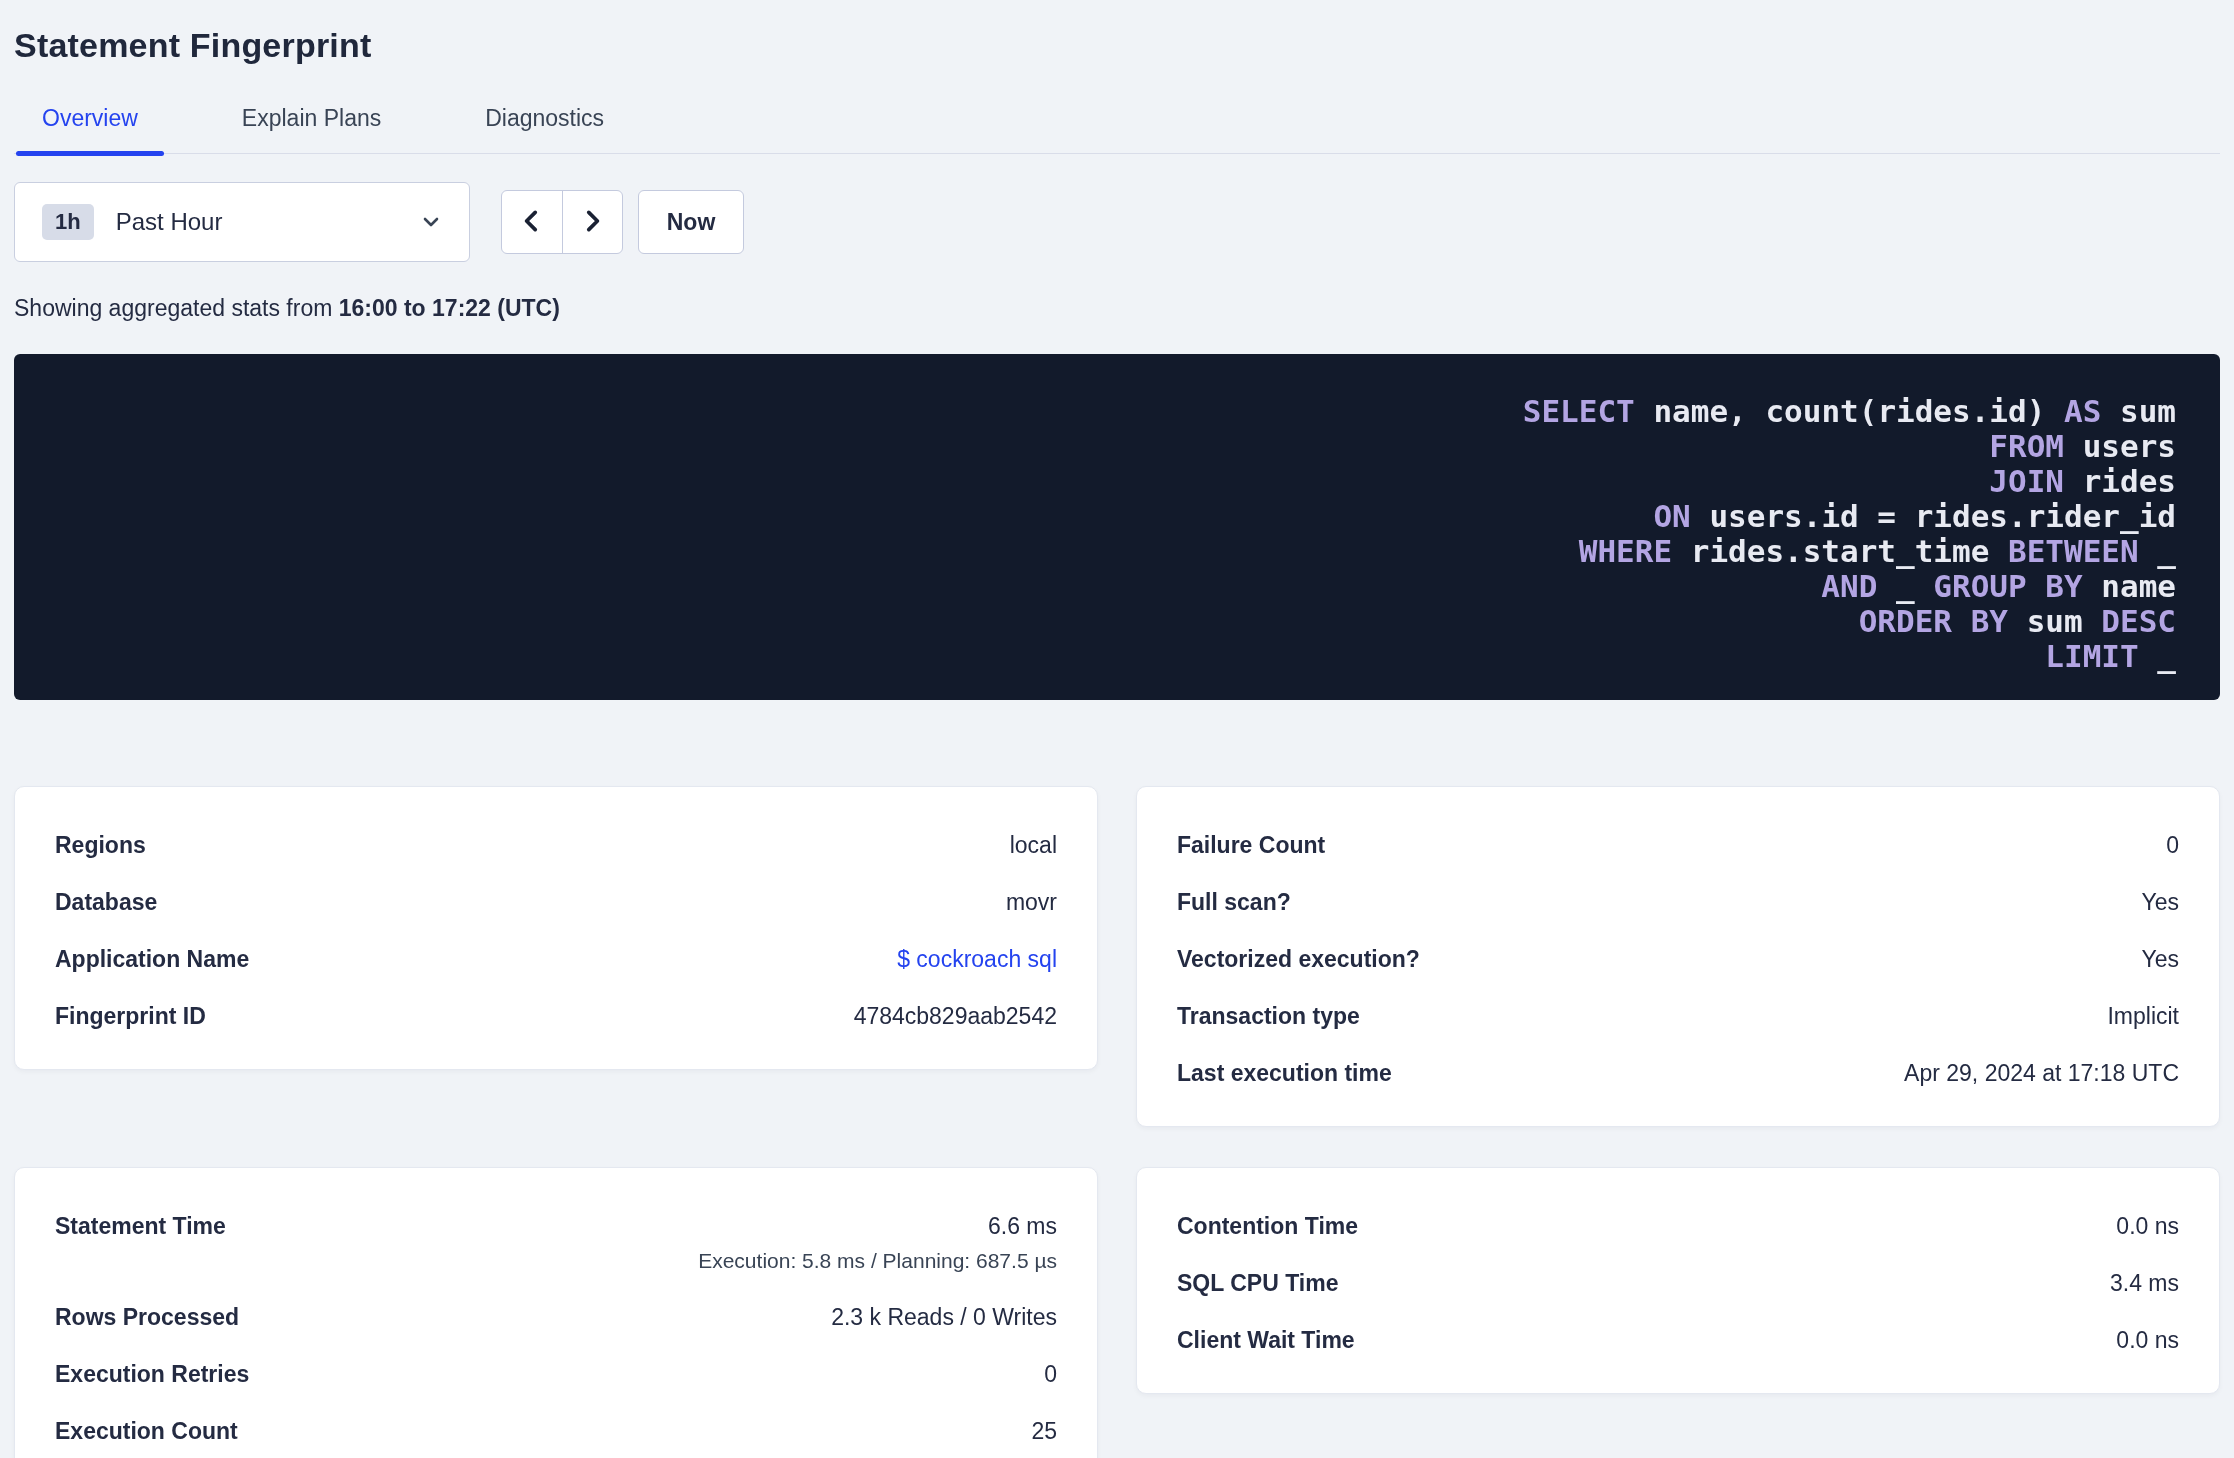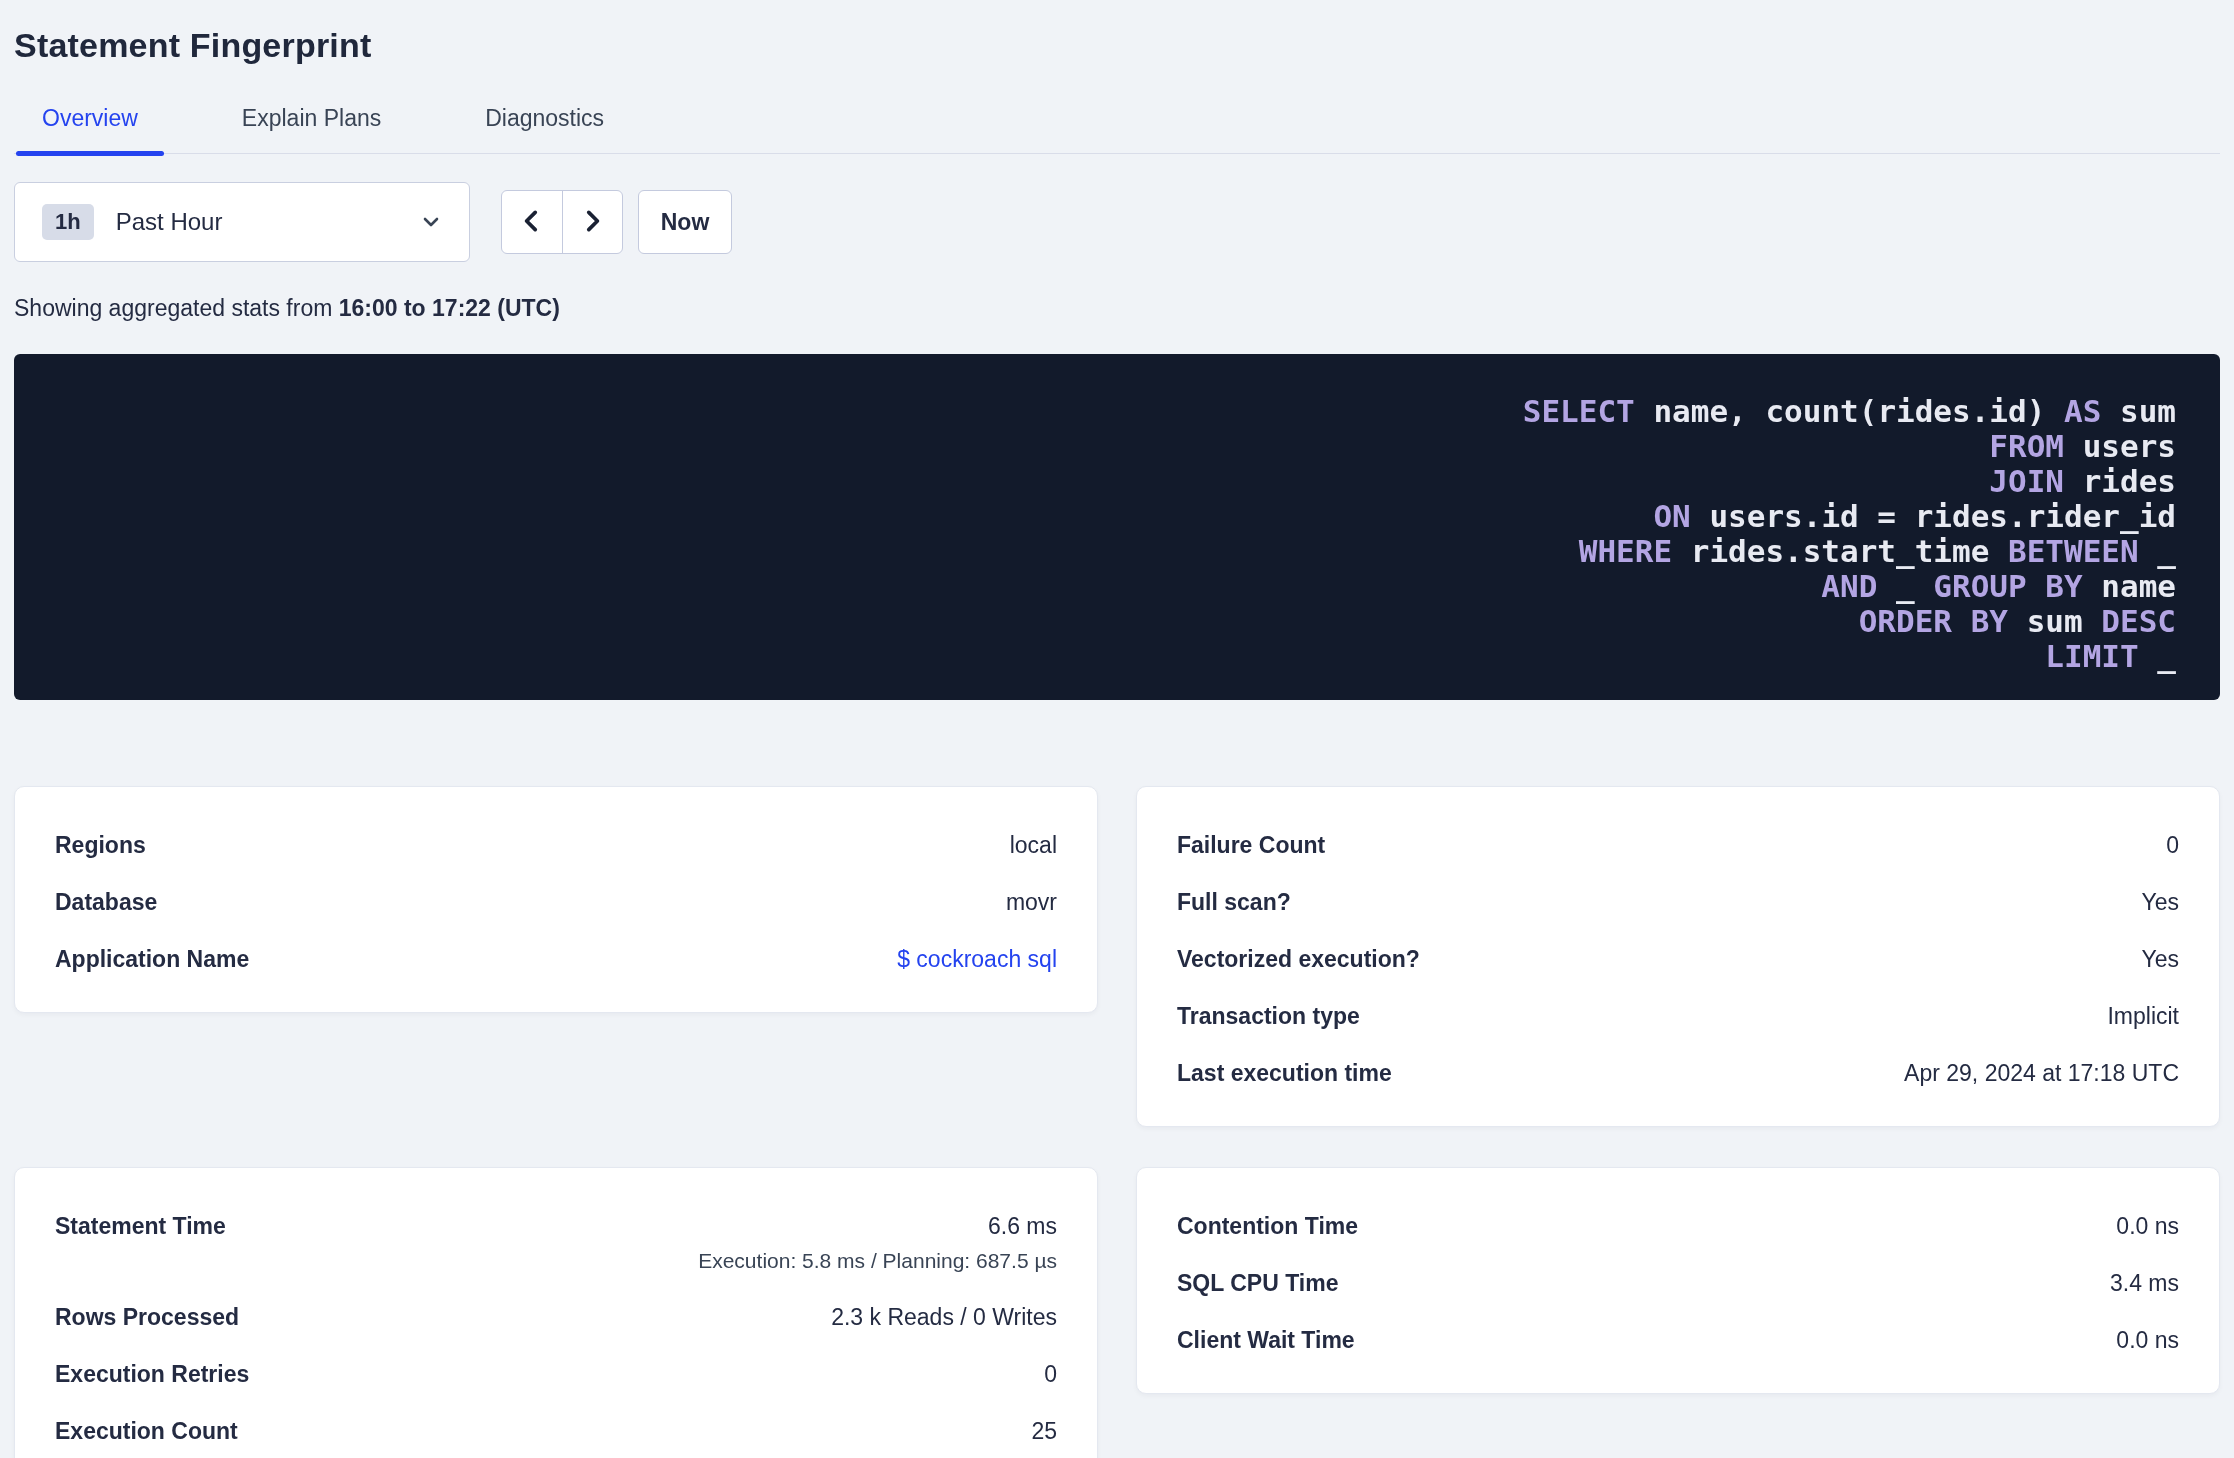--- a/index.html
+++ b/index.html
@@ -83,21 +83,21 @@
   }
   .arrow-btn {
     flex: 1; border: none; background: transparent;
     display: flex; align-items: center; justify-content: center;
     cursor: pointer; padding: 0;
   }
   .arrow-btn:first-child { border-right: 1px solid #c4cade; }
 
   .now-btn {
     margin-left: 15px;
-    height: 64px; width: 94px;
+    height: 64px; width: 106px;
     background: #fff;
     border: 1px solid #c4cade;
     border-radius: 6px;
     font-family: "Liberation Sans", sans-serif;
     font-size: 23px; font-weight: bold; color: #242b42;
     cursor: pointer;
   }
 
   
   .stats-line { margin: 33px 0 0 0; font-size: 23px; color: #242b42; }
@@ -218,20 +218,26 @@
           <div class="row-value-wrap">
             <div class="row-value">movr</div>
           </div>
         </div>
         <div class="card-row">
           <div class="row-label">Application Name</div>
           <div class="row-value-wrap">
             <div class="row-value link">$ cockroach sql</div>
           </div>
         </div>
+        <div class="card-row">
+          <div class="row-label">Fingerprint ID</div>
+          <div class="row-value-wrap">
+            <div class="row-value">4784cb829aab2542</div>
+          </div>
+        </div>
       </section>
     <section class="card">
         <div class="card-row">
           <div class="row-label">Failure Count</div>
           <div class="row-value-wrap">
             <div class="row-value">0</div>
           </div>
         </div>
         <div class="card-row">
           <div class="row-label">Full scan?</div>

